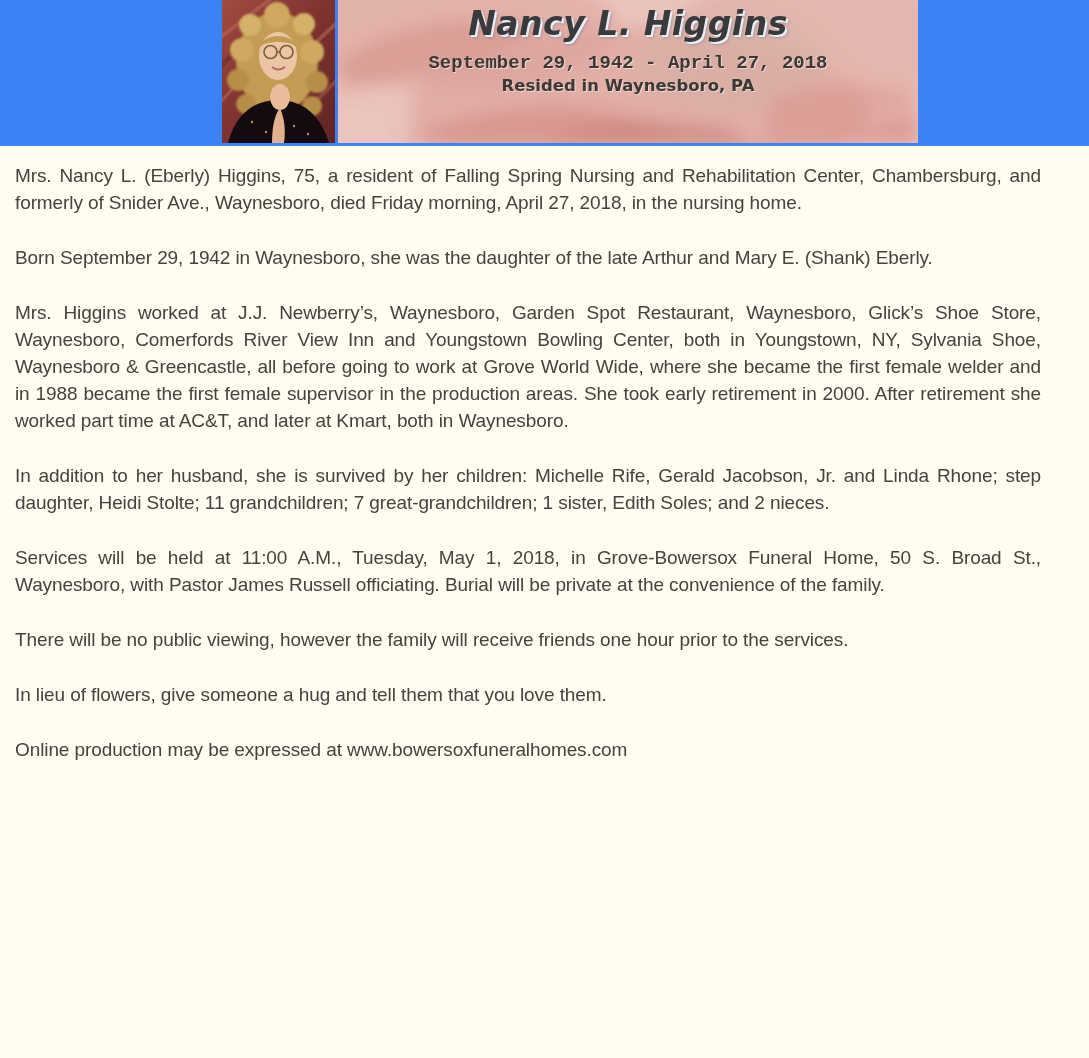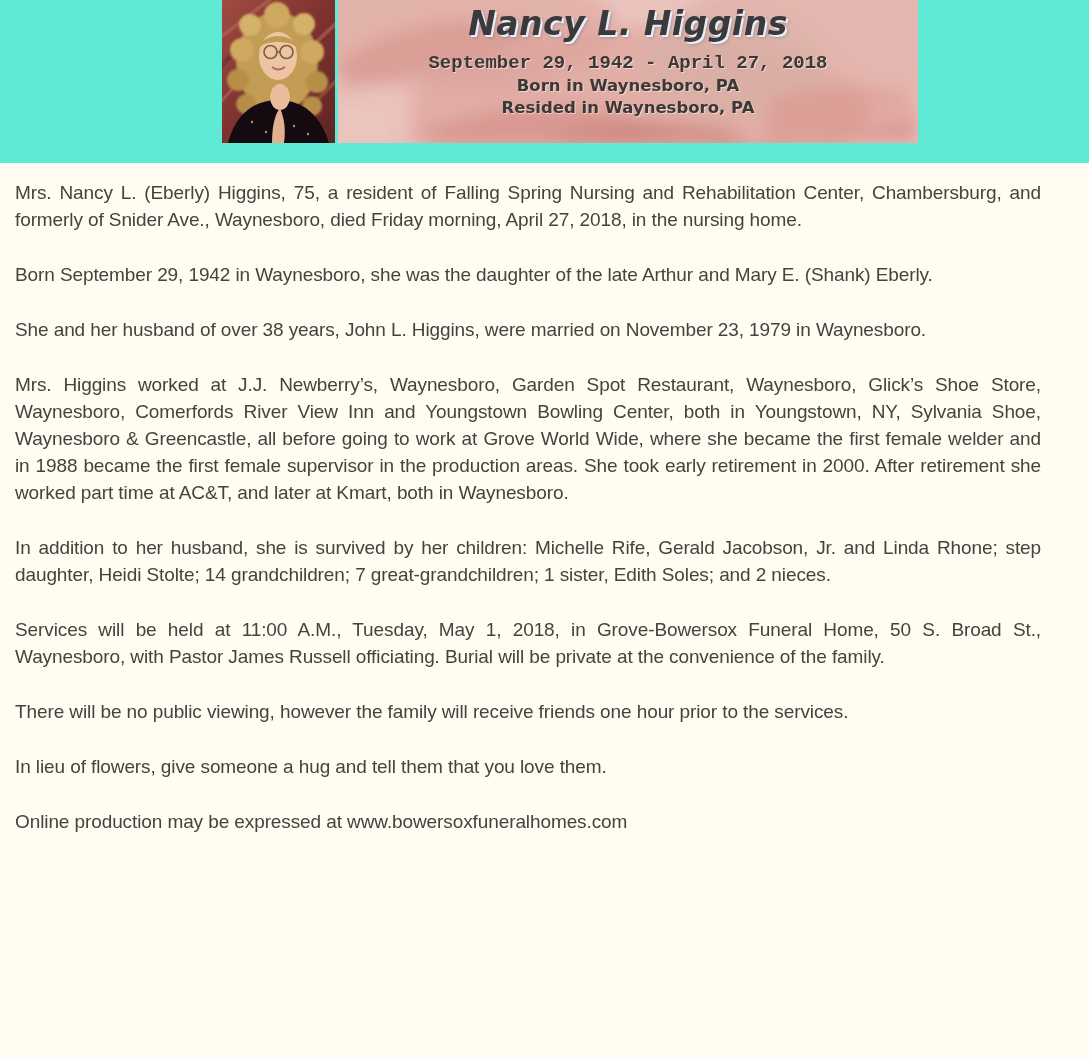--- a/index.html
+++ b/index.html
@@ -2,21 +2,21 @@
 <html><head>
 <meta charset="utf-8">
 <style>
   html,body { margin:0; padding:0; background:#ffffff; }
   .page {
     position:relative; width:1089px; height:1058px; overflow:hidden;
     background:#ffffff; font-family:"Liberation Sans", sans-serif;
   }
 
   
-  .memorial-header { position:relative; height:163px; background:#5eead4; }
+  .memorial-header { position:relative; height:146px; background:#3b82f6; }
   .photo-wrap { position:absolute; left:222px; top:0; width:113px; height:143px; overflow:hidden; }
   .photo-wrap svg { display:block; width:113px; height:143px; }
 
   .banner {
     position:absolute; left:338px; top:0; width:580px; height:143px;
     overflow:hidden; text-align:center;
   }
   .banner-art { position:absolute; left:0; top:0; width:100%; height:100%; }
   .banner-text { position:relative; padding-top:4px; }
 
@@ -136,31 +136,29 @@
           <path d="M60,143 C140,100 262,95 322,130 C382,160 462,150 580,118 L580,143 Z" fill="#c4655c" opacity="0.55"></path>
           <path d="M200,143 C262,118 332,116 402,132 L402,143 Z" fill="#b3554c" opacity="0.6"></path>
           <path d="M430,100 C480,80 540,84 580,96 L580,143 L430,143 Z" fill="#c96f66" opacity="0.45"></path>
         </g>
         <rect width="580" height="143" fill="#f5ddd7" opacity="0.28"></rect>
       </svg>
 
       <div class="banner-text">
         <h1 class="deceased-name">Nancy L. Higgins</h1>
         <div class="life-dates">September 29, 1942 - April 27, 2018</div>
-        <div class="sub-line">Born in Waynesboro, PA</div>
         <div class="sub-line">Resided in Waynesboro, PA</div>
       </div>
     </div>
   </header>
 
   <main class="obituary">
     <p>Mrs. Nancy L. (Eberly) Higgins, 75, a resident of Falling Spring Nursing and Rehabilitation Center, Chambersburg, and formerly of Snider Ave., Waynesboro, died Friday morning, April 27, 2018, in the nursing home.</p>
     <p>Born September 29, 1942 in Waynesboro, she was the daughter of the late Arthur and Mary E. (Shank) Eberly.</p>
-    <p>She and her husband of over 38 years, John L. Higgins, were married on November 23, 1979 in Waynesboro.</p>
     <p>Mrs. Higgins worked at J.J. Newberry’s, Waynesboro, Garden Spot Restaurant, Waynesboro, Glick’s Shoe Store, Waynesboro, Comerfords River View Inn and Youngstown Bowling Center, both in Youngstown, NY, Sylvania Shoe, Waynesboro &amp; Greencastle, all before going to work at Grove World Wide, where she became the first female welder and in 1988 became the first female supervisor in the production areas. She took early retirement in 2000. After retirement she worked part time at AC&amp;T, and later at Kmart, both in Waynesboro.</p>
-    <p>In addition to her husband, she is survived by her children: Michelle Rife, Gerald Jacobson, Jr. and Linda Rhone; step daughter, Heidi Stolte; 14 grandchildren; 7 great-grandchildren; 1 sister, Edith Soles; and 2 nieces.</p>
+    <p>In addition to her husband, she is survived by her children: Michelle Rife, Gerald Jacobson, Jr. and Linda Rhone; step daughter, Heidi Stolte; 11 grandchildren; 7 great-grandchildren; 1 sister, Edith Soles; and 2 nieces.</p>
     <p>Services will be held at 11:00 A.M., Tuesday, May 1, 2018, in Grove-Bowersox Funeral Home, 50 S. Broad St., Waynesboro, with Pastor James Russell officiating. Burial will be private at the convenience of the family.</p>
     <p>There will be no public viewing, however the family will receive friends one hour prior to the services.</p>
     <p>In lieu of flowers, give someone a hug and tell them that you love them.</p>
     <p><span>Online production may be expressed at </span><span class="condolences-url">www.bowersoxfuneralhomes.com</span></p>
   </main>
 
 </div>
 
 </body></html>

